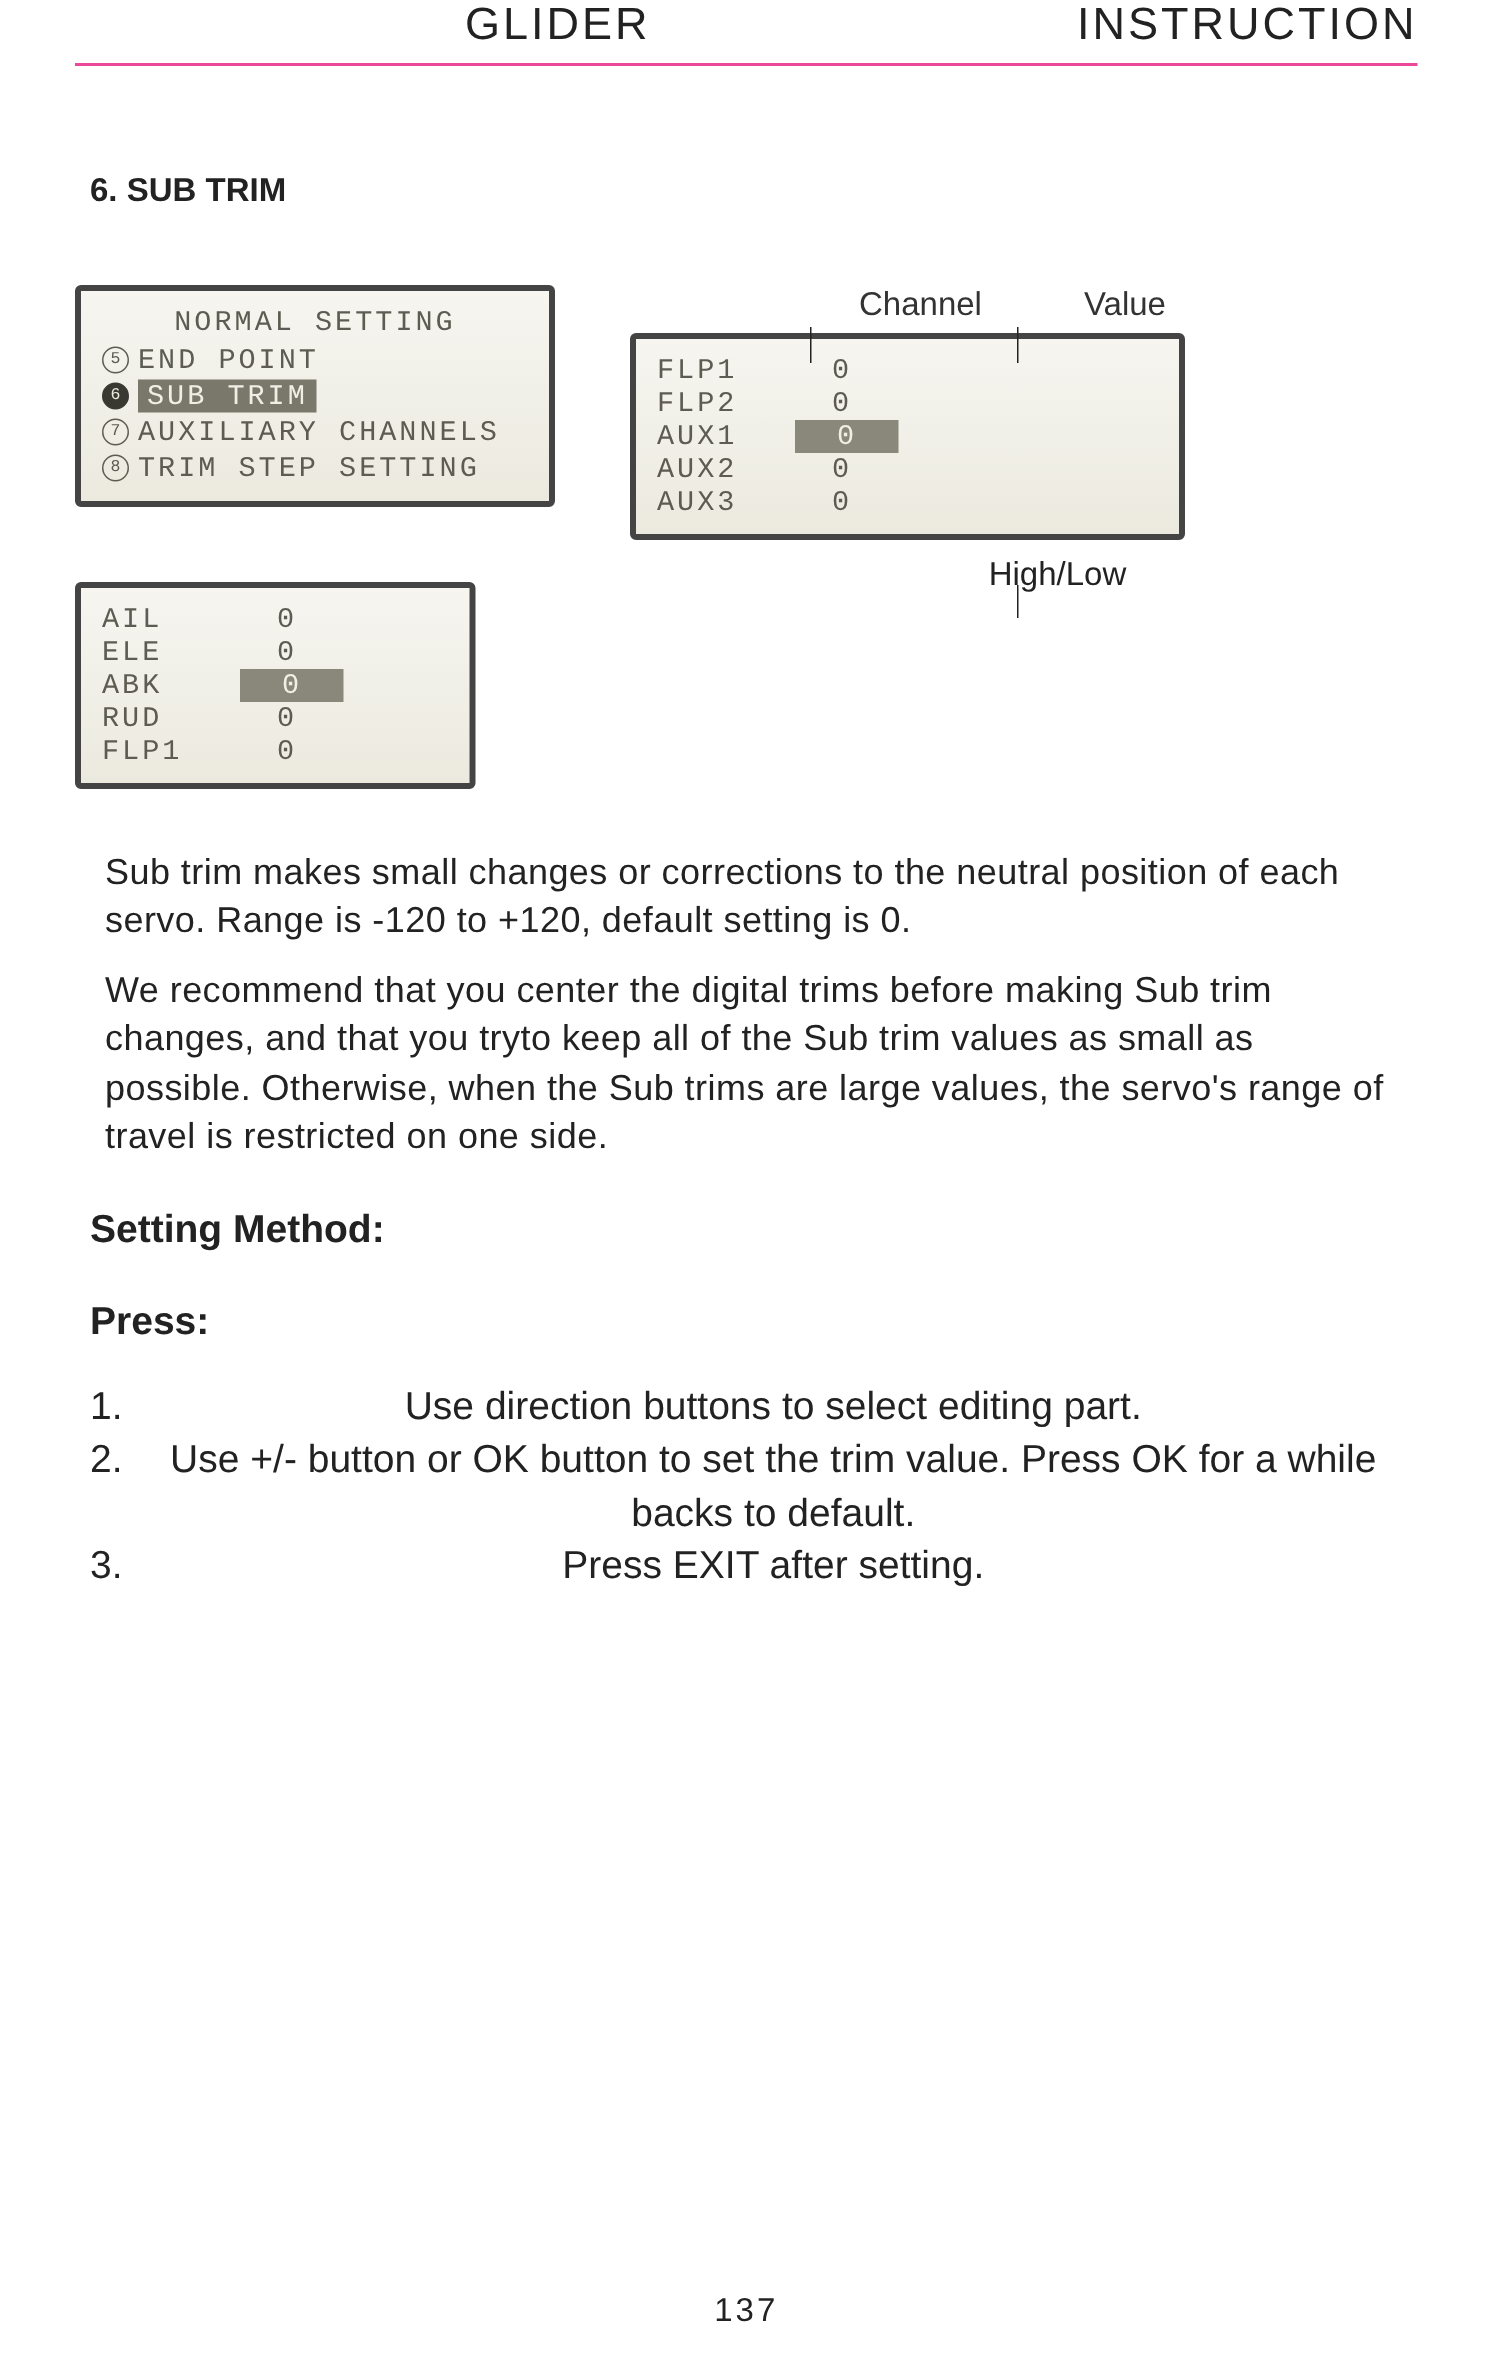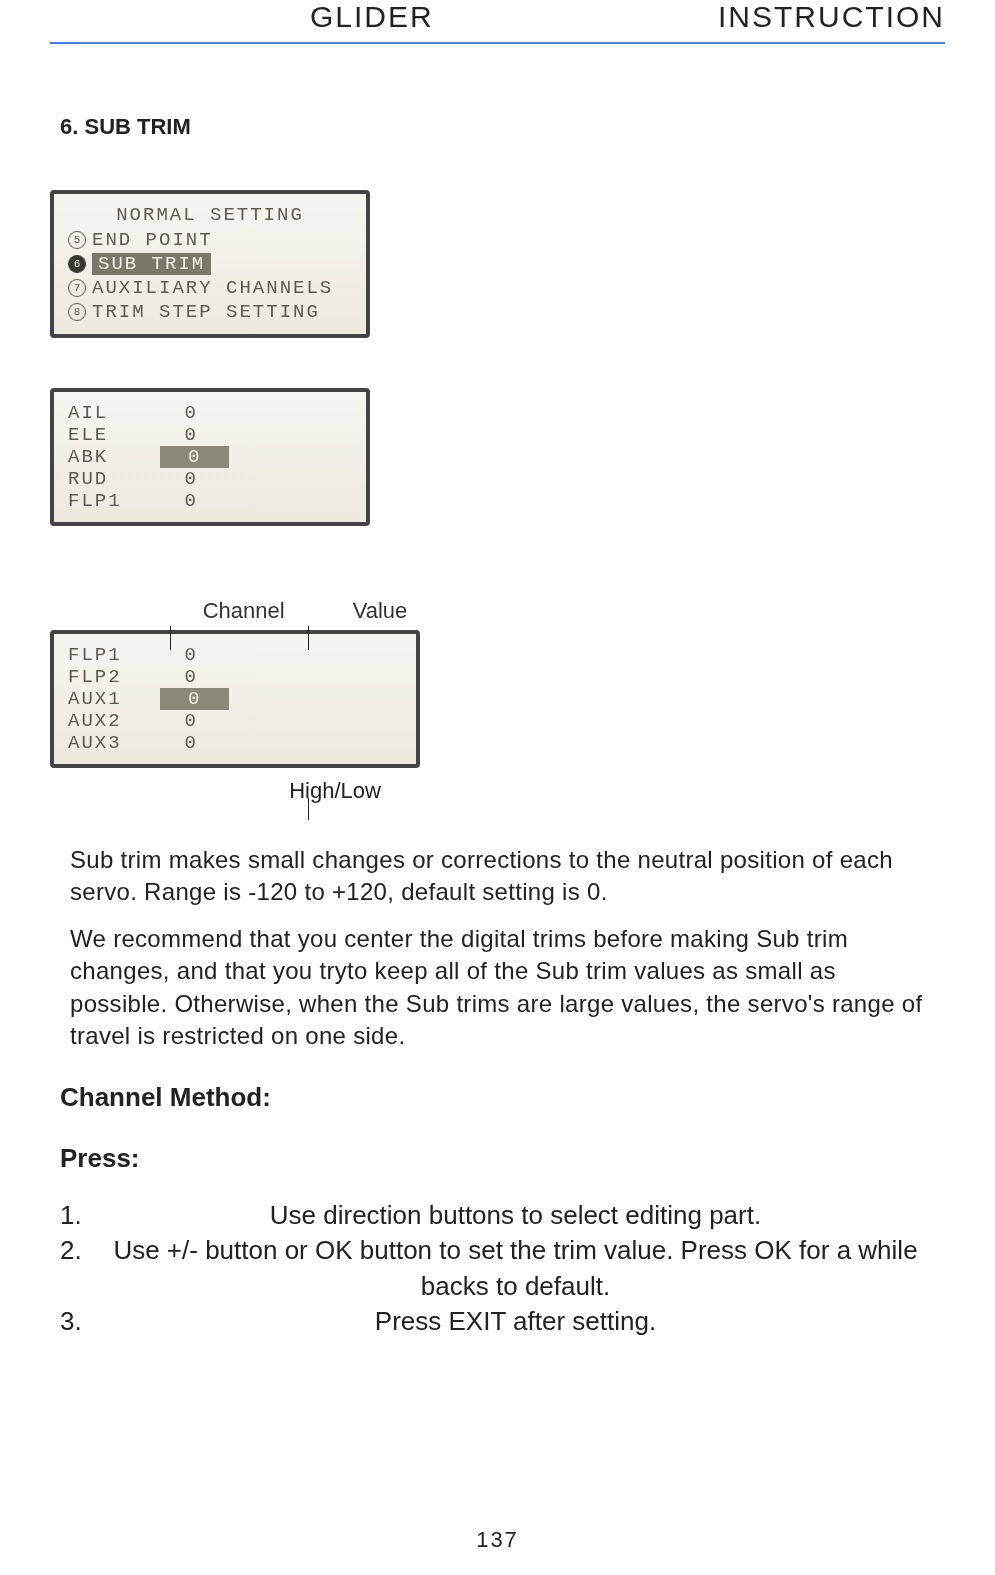--- a/index.html
+++ b/index.html
@@ -13,55 +13,54 @@
     width: 995px;
     height: 1575px;
     position: relative;
     box-sizing: border-box;
     padding: 0 50px;
   }
   .header-row {
     display: flex;
     justify-content: space-between;
     padding: 0 0 8px 0;
-    border-bottom: 2px solid #3b82f6;
+    border-bottom: 2px solid #ec4899;
     margin-bottom: 70px;
     font-size: 30px;
     letter-spacing: 2px;
   }
   .header-left { margin-left: 260px; }
   .header-right { }
   .section-title {
     font-weight: bold;
     font-size: 22px;
     margin-left: 10px;
     margin-bottom: 50px;
   }
 
   .figures {
     display: flex;
-    gap: 72px;
+    gap: 50px;
     margin-bottom: 40px;
-    flex-direction: column;
   }
   .fig-col { display: flex; flex-direction: column; gap: 50px; }
 
   .lcd-box {
     border: 4px solid #444;
     border-radius: 4px;
     background: linear-gradient(#f6f5f0, #eceadf);
     padding: 10px 14px;
     font-family: "Courier New", monospace;
     font-size: 19px;
     color: #5e5c52;
     letter-spacing: 2px;
     box-sizing: border-box;
   }
   .lcd-menu { width: 320px; }
-  .lcd-values { width: 320px; }
+  .lcd-values { width: 267px; }
   .lcd-values2 { width: 370px; }
 
   .lcd-title { text-align: center; margin-bottom: 2px; }
   .menu-line { display: flex; align-items: center; gap: 6px; padding: 1px 0; }
   .circ {
     display: inline-flex;
     align-items: center;
     justify-content: center;
     width: 16px; height: 16px;
     border: 1.5px solid #5e5c52;
@@ -247,21 +246,21 @@
       </div>
 
       <div class="tick hl"></div>
       <div class="annot-bottom">High/Low</div>
     </div>
   </div>
 
   <div class="body-text">Sub trim makes small changes or corrections to the neutral position of each servo. Range is -120 to +120, default setting is 0.</div>
   <div class="body-text tight">We recommend that you center the digital trims before making Sub trim changes, and that you tryto keep all of the Sub trim values as small as possible. Otherwise, when the Sub trims are large values, the servo's range of travel is restricted on one side.</div>
 
-  <div class="sub-h">Channel Method:</div>
+  <div class="sub-h">Setting Method:</div>
 
   <div class="sub-h">Press:</div>
   <div class="list" id="steps-list">
       <div class="li">
         <div class="num">1.</div>
         <div class="txt">Use direction buttons to select editing part.</div>
       </div>
       <div class="li">
         <div class="num">2.</div>
         <div class="txt">Use +/- button or OK button to set the trim value. Press OK for a while backs to default.</div>

